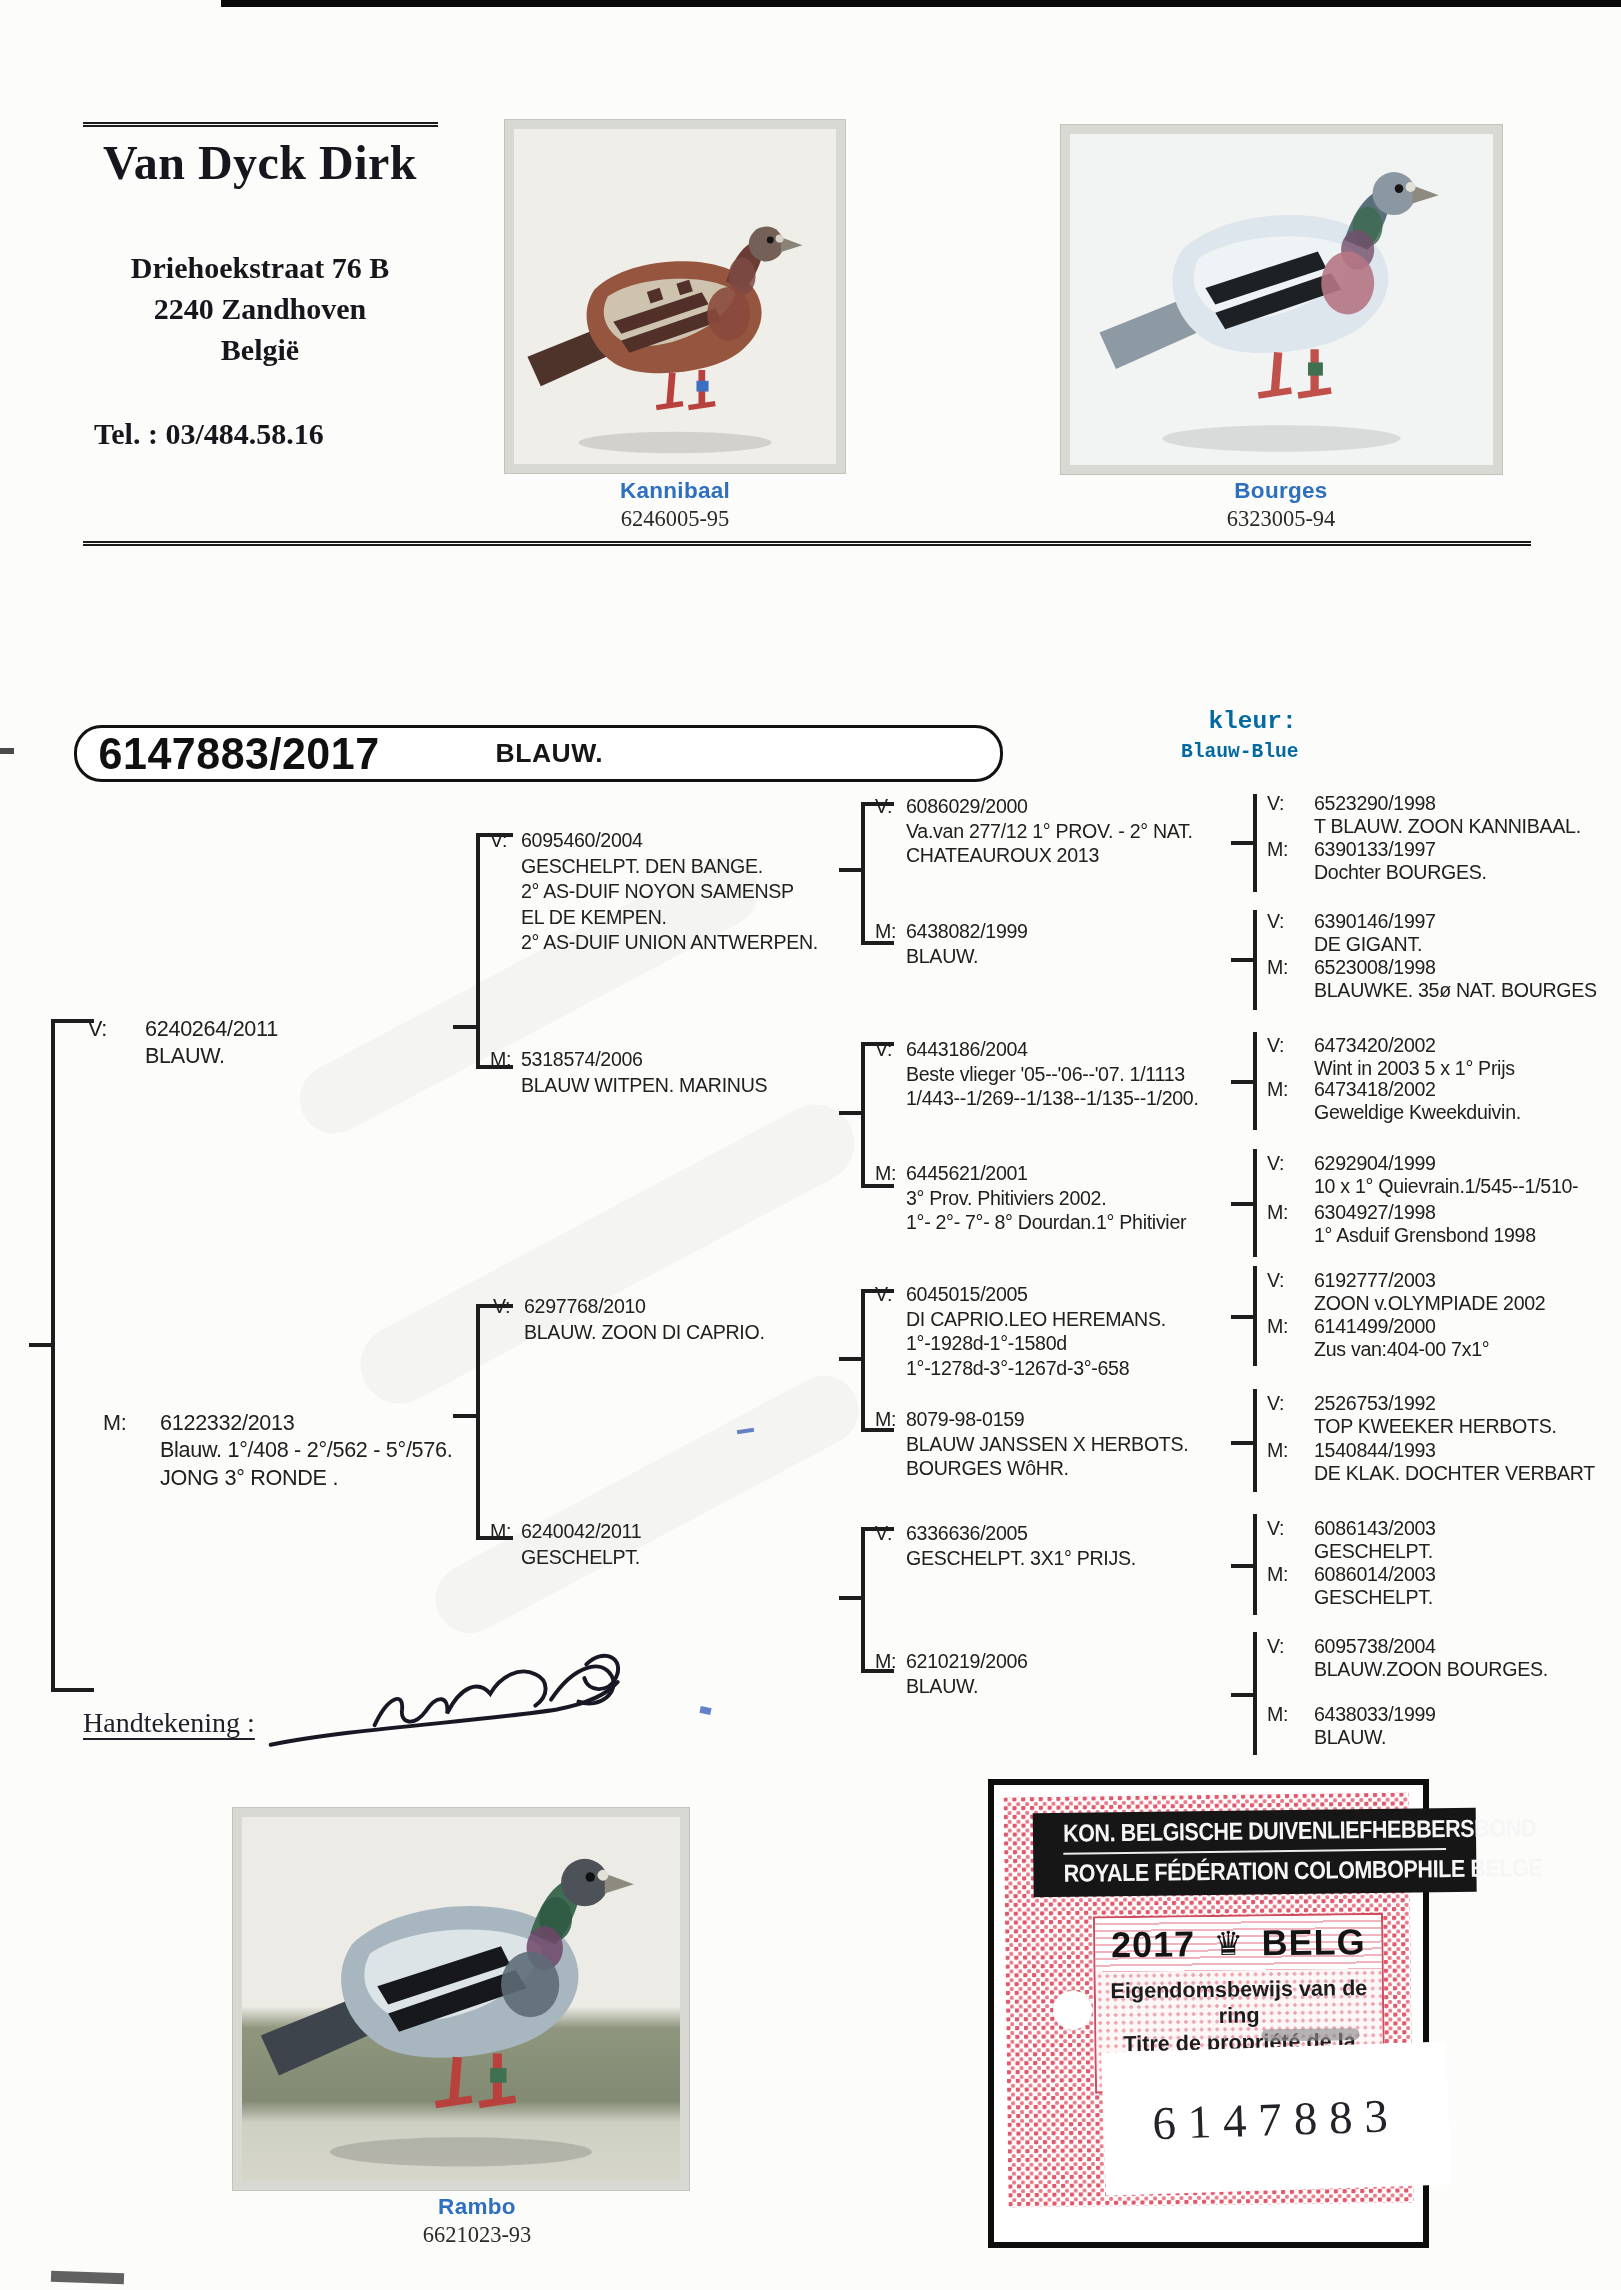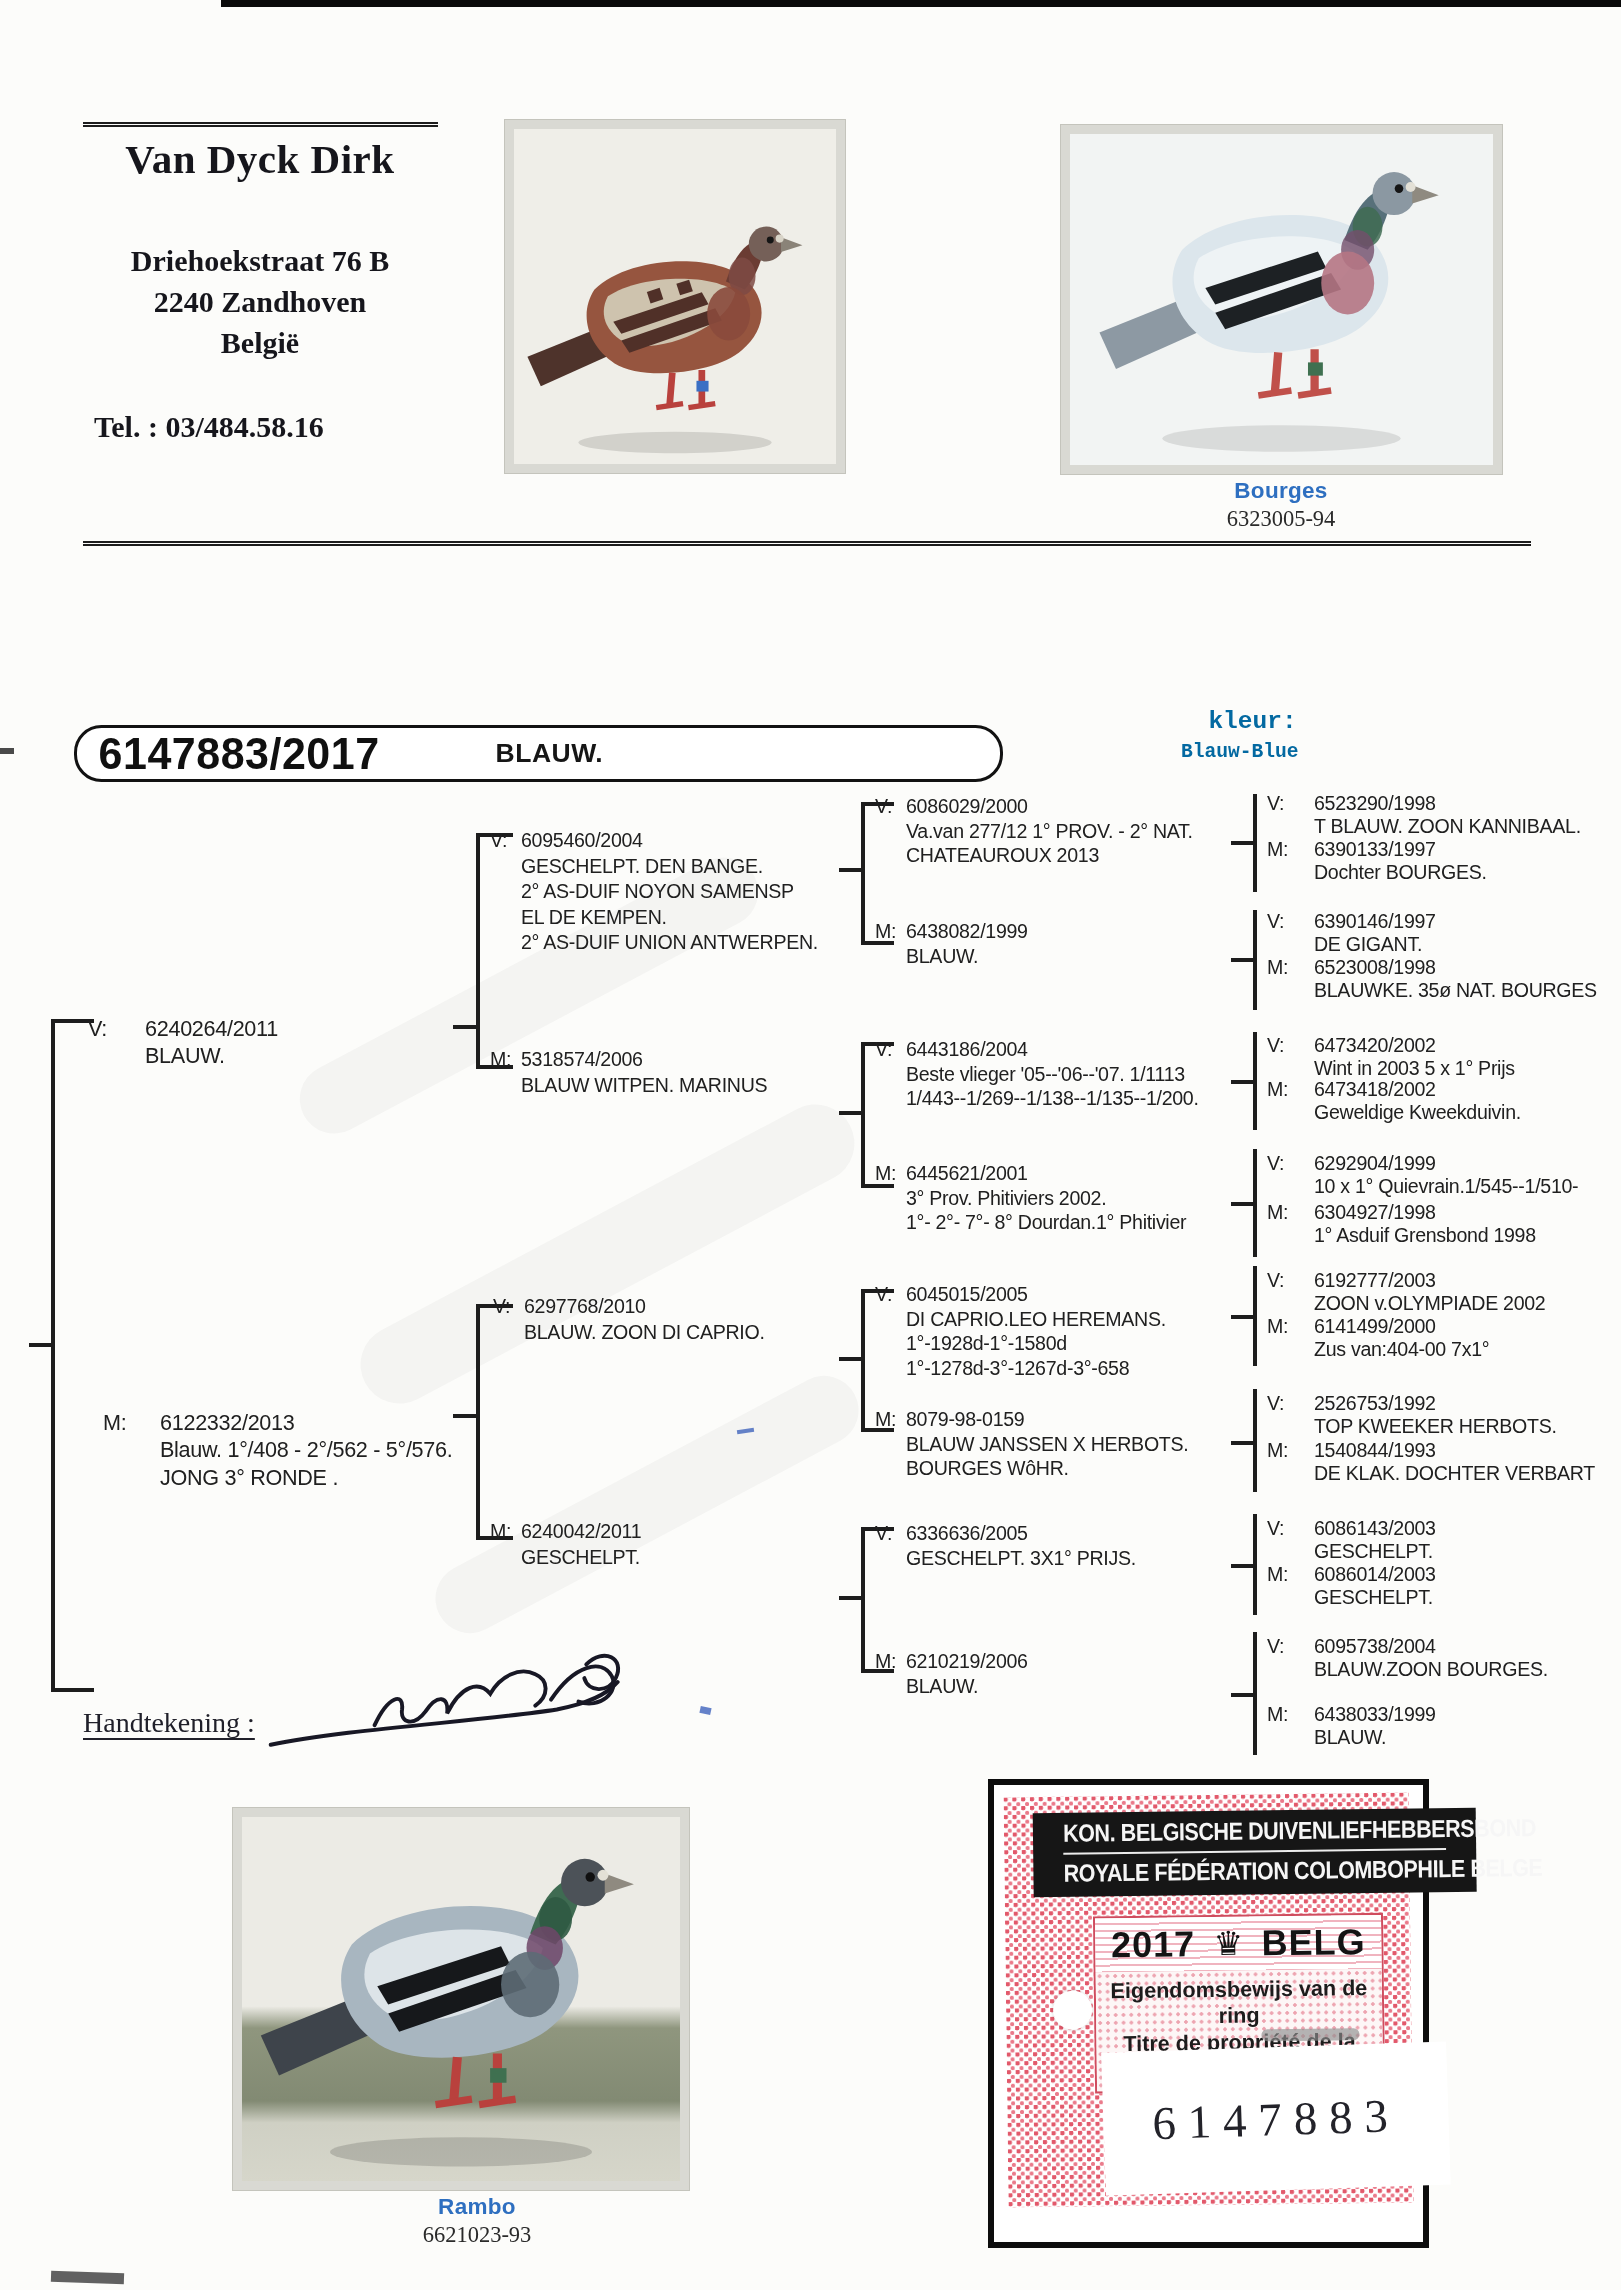--- a/index.html
+++ b/index.html
@@ -8,21 +8,21 @@
   
   .scan-top{position:absolute;left:221px;top:0;width:1401px;height:6.9px;background:#0a0a0a;}
   .scan-smudge{position:absolute;left:51px;top:2272px;width:73px;height:10.8px;background:#2e2e2e;transform:rotate(2deg);opacity:.75;}
   .edge-dash{position:absolute;left:0;top:748px;width:13.7px;height:5.9px;background:#4a4a4a;}
   .ghost{position:absolute;background:rgba(60,60,60,.045);transform:rotate(-28deg);border-radius:39px;}
   .pen-mark{position:absolute;background:#4a6cc0;opacity:.85;}
 
   
   .double-rule{position:absolute;height:4.9px;border-top:2.9px solid #1c1c1c;border-bottom:2px solid #1c1c1c;box-sizing:border-box;}
   .owner{position:absolute;left:59px;top:135px;width:402px;text-align:center;font-family:"Liberation Serif",serif;font-weight:bold;color:#16161c;}
-  .owner .name{font-size:41px;letter-spacing:0.5px;}
+  .owner .name{font-size:48px;letter-spacing:0.5px;}
   .owner .addr{margin-top:57px;font-size:30px;line-height:41px;}
   .owner .tel{margin-top:47px;font-size:30px;text-align:left;padding-left:35px;}
 
   
   .photo{position:absolute;border:9.8px solid #d9d9d3;box-sizing:border-box;box-shadow:0 0 0 1px #c4c4bc;}
   .photo svg{display:block;width:100%;height:100%;}
   .caption{position:absolute;width:314px;text-align:center;}
   .caption .pname{font-size:22.5px;font-weight:bold;color:#2e6fc0;letter-spacing:0.3px;}
   .caption .pring{font-size:22.5px;font-family:"Liberation Serif",serif;color:#2a2a2a;margin-top:2px;}
 
@@ -114,20 +114,24 @@
       <ellipse cx="170" cy="60" rx="10" ry="14" fill="#7e4a44" opacity="0.85"></ellipse>
       <ellipse cx="160" cy="88" rx="16" ry="20" fill="#8a4a3c" opacity="0.9"></ellipse>
       <polygon points="199,31 215,37 199,42" fill="#8a8378"></polygon>
       <circle cx="198" cy="32" r="3" fill="#d8d4c8"></circle>
       <circle cx="191" cy="33" r="2.6" fill="#151515"></circle>
       <path d="M118,132 L116,156 M140,130 L140,156" stroke="#b9413d" stroke-width="5" fill="none"></path>
       <path d="M106,158 L126,155 M130,158 L150,155" stroke="#b9413d" stroke-width="4" fill="none"></path>
       <rect x="136" y="138" width="9" height="8" fill="#3a6fc4"></rect>
     </svg>
   </div>
+  <div class="caption" style="left:518px;top:478px;">
+    <div class="pname">Kannibaal</div>
+    <div class="pring">6246005-95</div>
+  </div>
 
   <div class="photo" style="left:1061px;top:125px;width:441px;height:349px;background:#f2f4f3;">
     <svg viewBox="0 0 240 200" preserveAspectRatio="xMidYMax meet">
       <ellipse cx="120" cy="184" rx="72" ry="8" fill="rgba(0,0,0,0.10)"></ellipse>
       <polygon points="10,120 72,95 78,116 20,142" fill="#8d99a3"></polygon>
       <path d="M60,70 C85,45 150,42 172,62 C190,78 188,100 170,115 C150,133 95,138 75,125 C55,112 48,88 60,70 Z" fill="#dce6ec"></path>
       <path d="M70,75 C95,58 150,58 165,72 C160,95 120,115 88,112 C70,105 62,90 70,75 Z" fill="#eef3f5"></path>
       <path d="M80,108 L150,84 L156,94 L86,118 Z" fill="#1d2124"></path>
       <path d="M74,93 L142,71 L147,81 L80,103 Z" fill="#1d2124"></path>
       <path d="M158,64 C166,40 176,32 188,33 C184,52 179,62 172,70 Z" fill="#57707a"></path>

